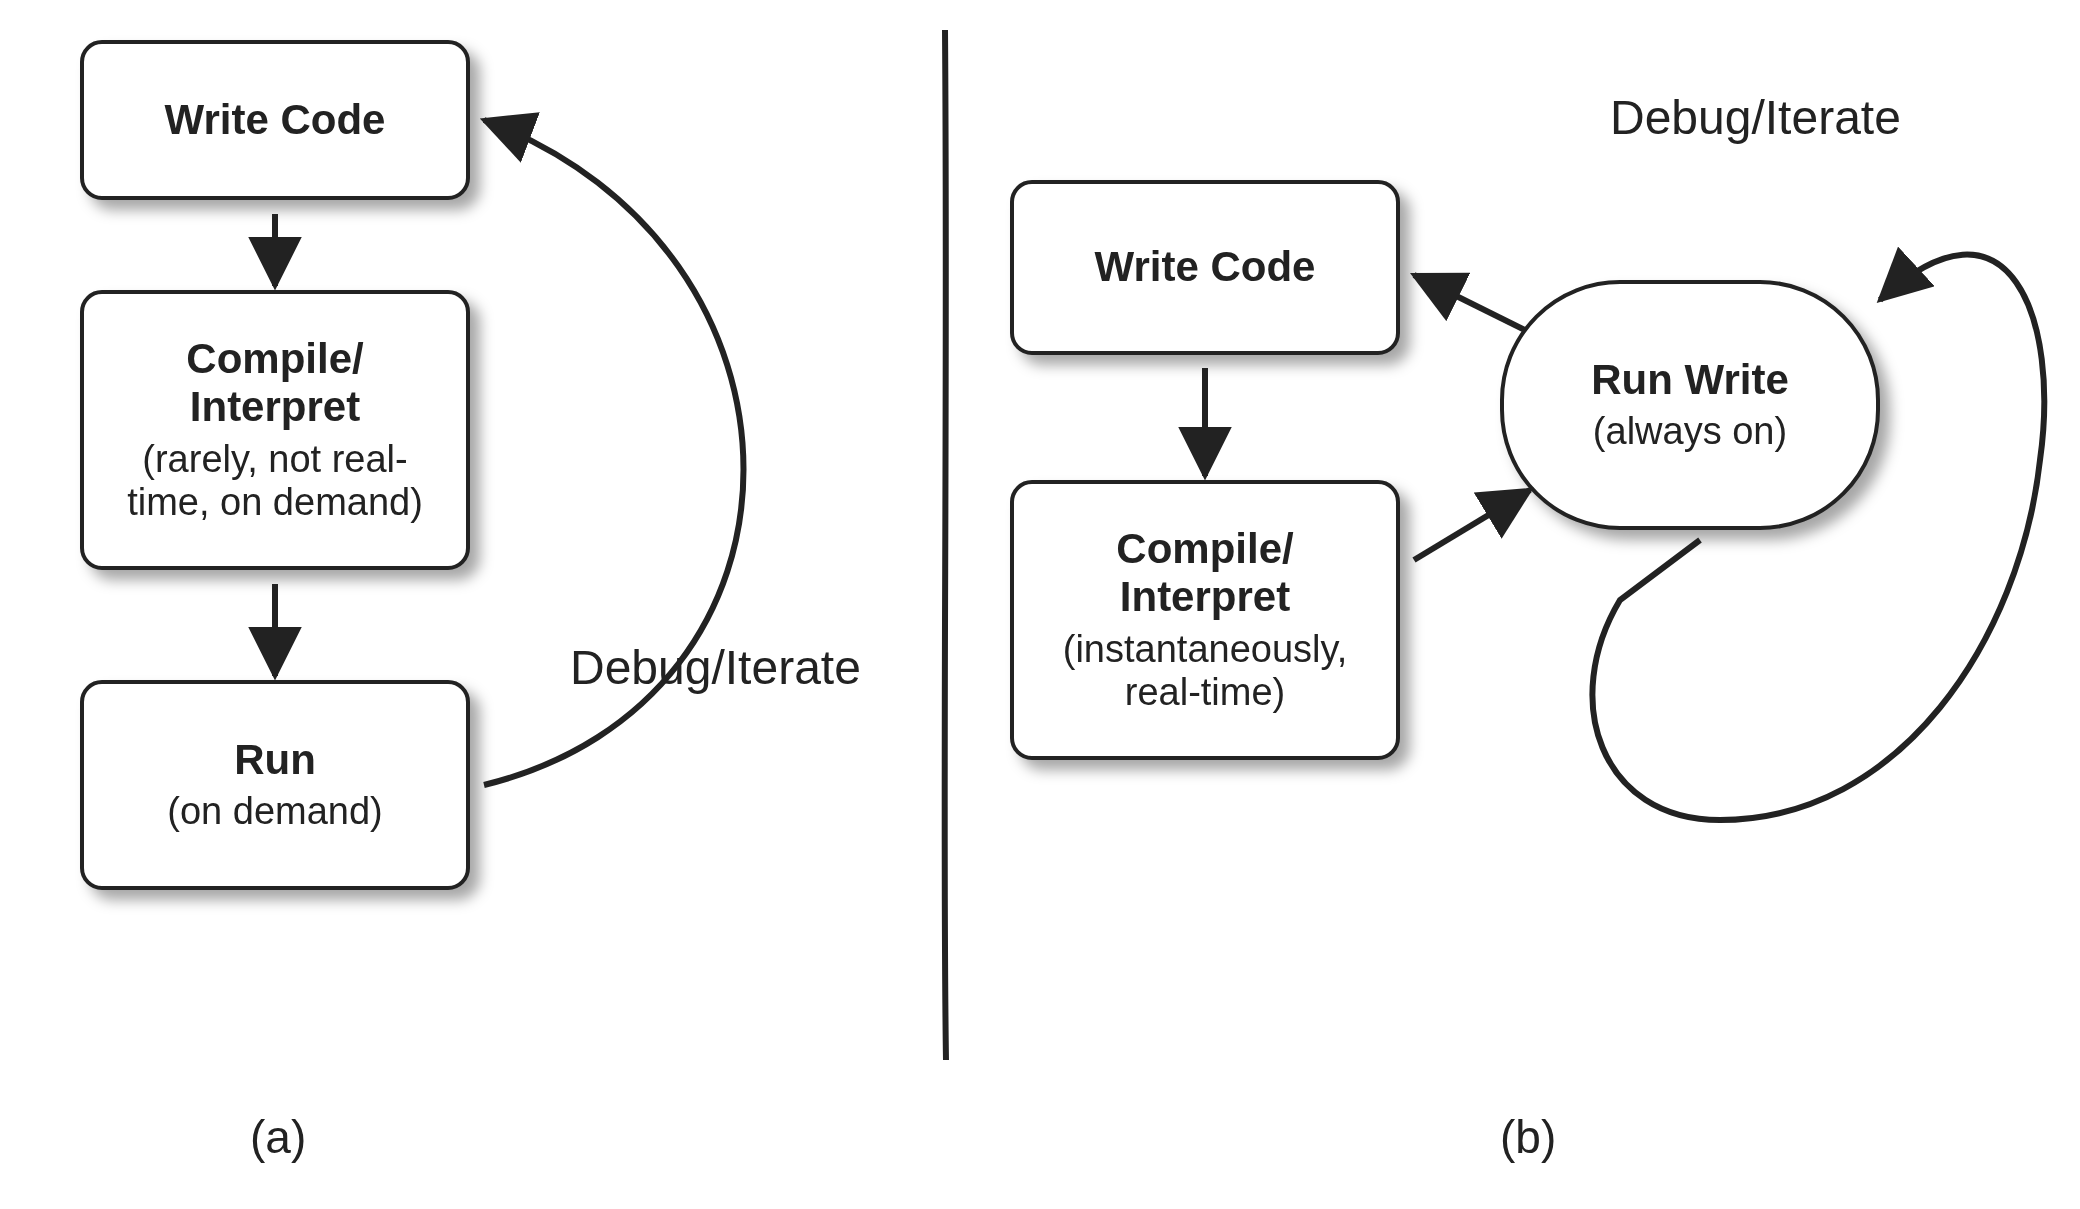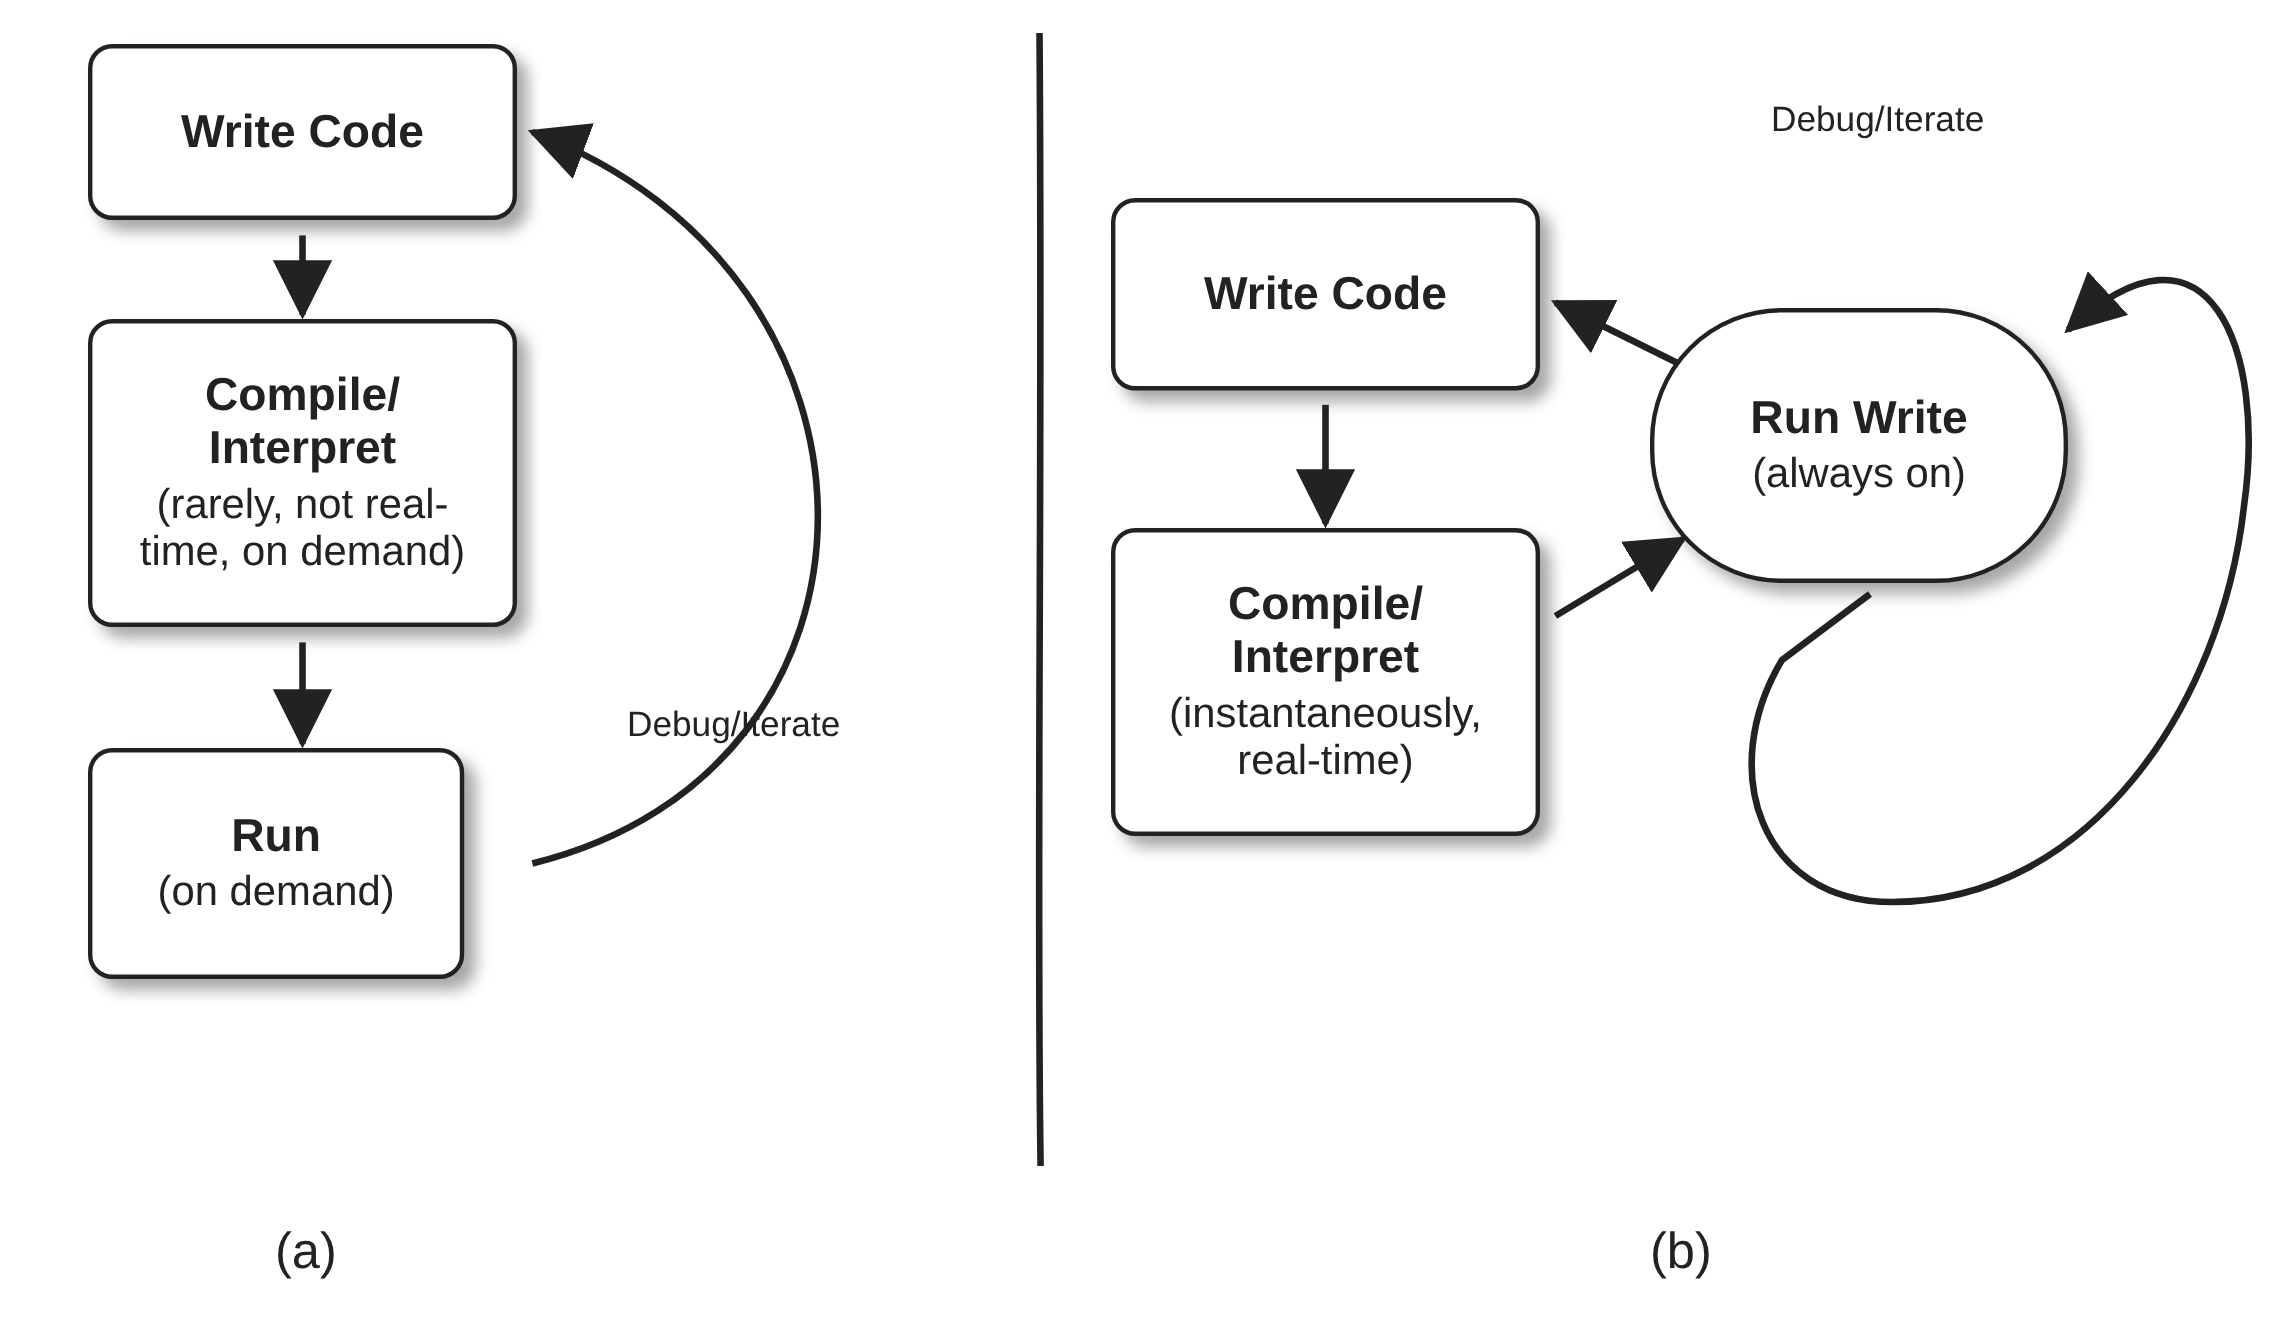--- a/index.html
+++ b/index.html
@@ -34,21 +34,21 @@
     line-height: 1.15;
   }
   .node .sub {
     font-weight: 400;
     font-size: 38px;
     line-height: 1.15;
     margin-top: 6px;
   }
   .freelabel {
     position: absolute;
-    font-size: 32px;
+    font-size: 48px;
     color: #222;
     white-space: nowrap;
   }
   .caption {
     position: absolute;
     font-size: 46px;
     color: #222;
   }
   svg.overlay {
     position: absolute;
@@ -64,21 +64,21 @@
 
   <div class="node" style="left:80px; top:40px; width:390px; height:160px;">
     <div class="title">Write Code</div>
   </div>
 
   <div class="node" style="left:80px; top:290px; width:390px; height:280px;">
     <div class="title">Compile/<br>Interpret</div>
     <div class="sub">(rarely, not real-<br>time, on demand)</div>
   </div>
 
-  <div class="node" style="left:80px; top:680px; width:342px; height:210px;">
+  <div class="node" style="left:80px; top:680px; width:390px; height:210px;">
     <div class="title">Run</div>
     <div class="sub">(on demand)</div>
   </div>
 
   <div class="freelabel" style="left:570px; top:640px;">Debug/Iterate</div>
 
   <div class="caption" style="left:250px; top:1110px;">(a)</div>
 
   <div class="node" style="left:1010px; top:180px; width:390px; height:175px;">
     <div class="title">Write Code</div>

